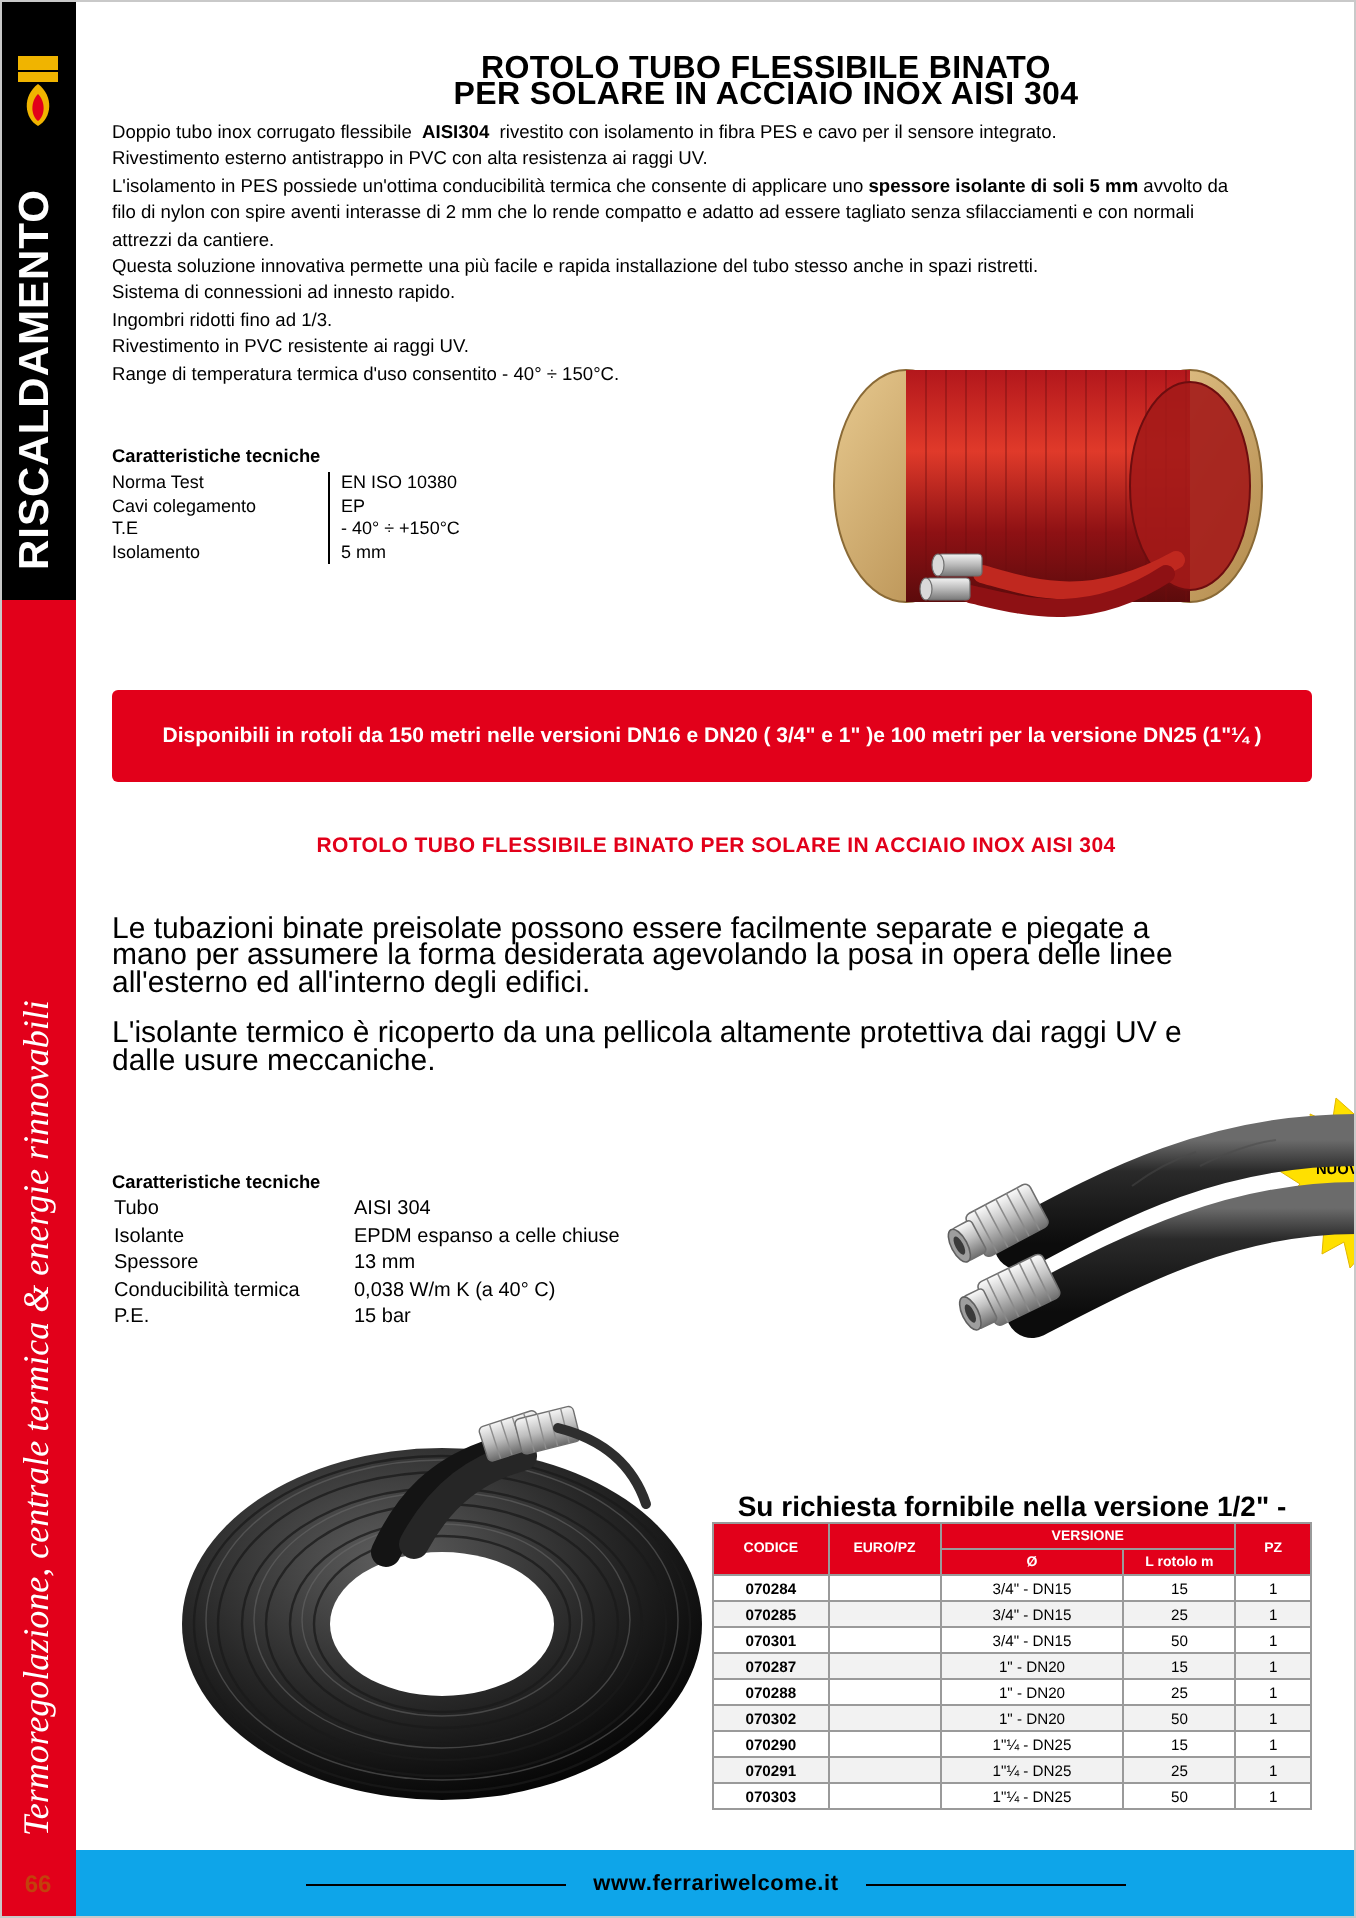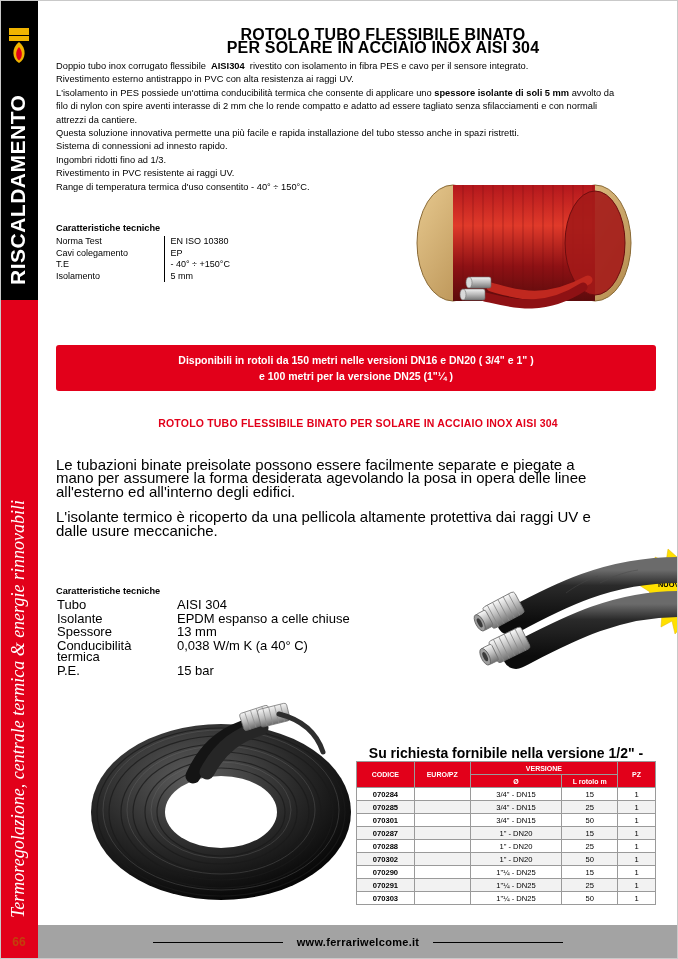--- a/index.html
+++ b/index.html
@@ -78,40 +78,40 @@
   .spec1 .hdr { font-weight:bold; margin-bottom:2px; font-size:9.2px;}
   .spec1 table { border-collapse:collapse; font-size:9px; }
   .spec1 td { padding:0 0 0 0; line-height:11.6px; vertical-align:top;}
   .spec1 td.k { width:108px; }
   .spec1 td.v { border-left:1px solid #000; padding-left:6px; }
 
   
   .banner {
     position:absolute; left:18px; top:345px; width:600px; height:46px;
     background:#e2001a; border-radius:3px;
-    display:flex; flex-direction:column; align-items:center; justify-content:center;
+    display:flex; flex-direction:row; align-items:center; justify-content:center;
     color:#fff; font-weight:bold; font-size:10.5px; line-height:16px;
     text-align:center;
   }
 
   .title2 {
     position:absolute; left:60px; top:417px; width:520px;
     text-align:center; font-size:10.5px; font-weight:bold; color:#e2001a;
     letter-spacing:.2px;
   }
 
   .body2 {
     position:absolute; left:18px; top:458px; width:560px;
     font-size:15px; line-height:13.4px;
   }
   .body2 p { margin:0 0 12px 0; }
 
   .spec2 { position:absolute; left:18px; top:586px; font-size:9px; }
   .spec2 .hdr { font-weight:bold; margin-bottom:2px; font-size:9.2px;}
-  .spec2 table { border-collapse:collapse; font-size:13px; }
+  .spec2 table { border-collapse:collapse; font-size:10px; }
   .spec2 td { line-height:11.6px; vertical-align:top; }
   .spec2 td.k { width:120px; }
 
   
   .badge {
     position:absolute; left:600px; top:545px; width:90px; height:90px;
   }
   .badge .txt {
     position:absolute; left:0; top:0; width:90px; height:90px;
     display:flex; flex-direction:column; align-items:center; justify-content:center;
@@ -149,21 +149,21 @@
     background:#e2001a; color:#fff; font-size:7px; font-weight:bold;
   }
   table.codes thead th.sub { background:#e2001a; }
   table.codes td.code { font-weight:bold; }
   table.codes tbody tr:nth-child(odd) td { background:#ffffff; }
   table.codes tbody tr:nth-child(even) td { background:#f2f2f2; }
 
   
   .footer {
     position:absolute; left:38px; top:925px; width:640px; height:34px;
-    background:#a3a3a3;
+    background:#0ea5e9;
     display:flex; align-items:center; justify-content:center;
   }
   .footer .url {
     font-size:11px; font-weight:bold; letter-spacing:.3px;
   }
   .footer .rule-l, .footer .rule-r {
     height:1px; background:#000; flex:0 0 130px; margin:0 14px;
   }
   .page-border {
     position:absolute; left:0; top:0; width:678px; height:959px;

